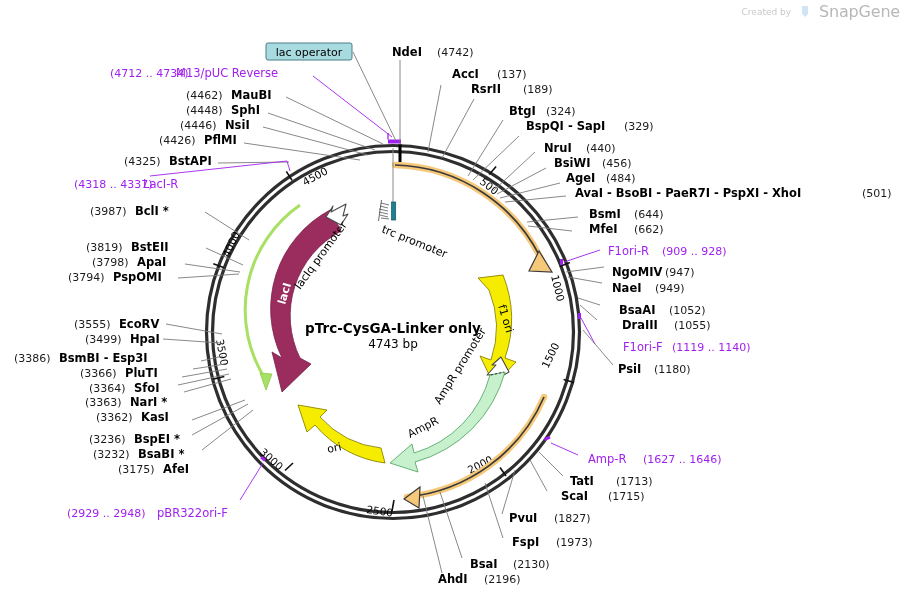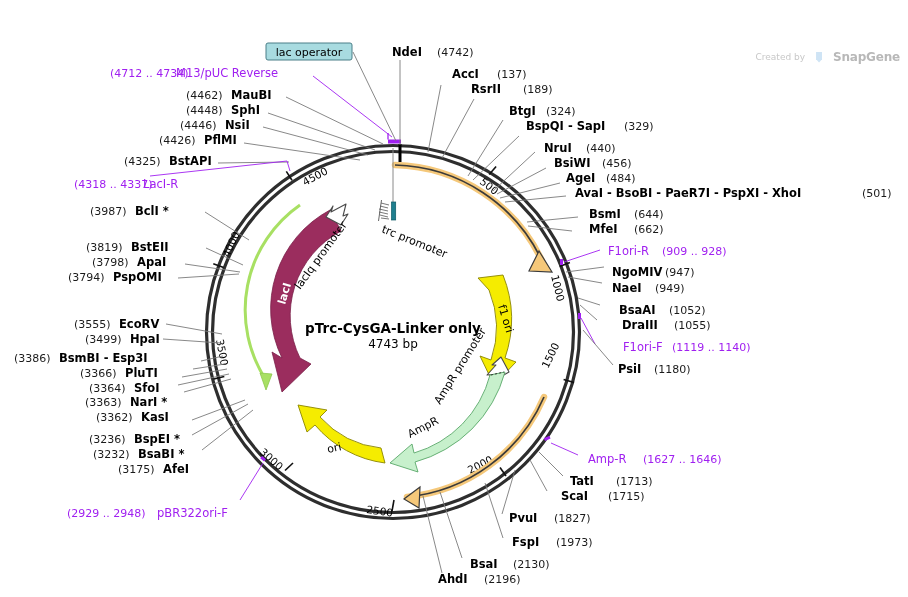--- a/index.html
+++ b/index.html
@@ -14,22 +14,22 @@
   .primerpos{font-size:11px;fill:#a020f0;}
   .tick{font-size:10.5px;fill:#000;font-weight:normal;}
   .feat{font-size:11px;fill:#000;}
   .featw{font-size:11px;fill:#ffffff;font-weight:bold;}
   .title{font-size:13.5px;font-weight:bold;fill:#000;}
   .subtitle{font-size:12px;fill:#000;}
   .leader{stroke:#7a7a7a;stroke-width:0.9;fill:none;}
   .leaderp{stroke:#a020f0;stroke-width:0.9;fill:none;}
   .wm{position:absolute;right:8px;top:2px;font-size:9px;color:#c8c8c8;
       font-family:"DejaVu Sans","Liberation Sans",sans-serif;
-      display:flex;align-items:center;gap:11px;margin-top:48px;}
-  .wm .bold{color:#b8b8b8;font-size:12px;font-weight:bold;letter-spacing:-0.2px;}
+      display:flex;align-items:center;gap:11px;}
+  .wm .bold{color:#b8b8b8;font-size:16px;font-weight:normal;letter-spacing:-0.2px;}
   .wm .flag{display:inline-block;width:6px;height:11px;background:#cfe4f5;
             clip-path:polygon(0 0,100% 0,100% 70%,50% 100%,0 70%);}
 </style>
 </head>
 <body>
 
 <div id="stage">
 <svg width="908" height="597" viewBox="0 0 908 597" xmlns="http://www.w3.org/2000/svg">
 
   <defs>

